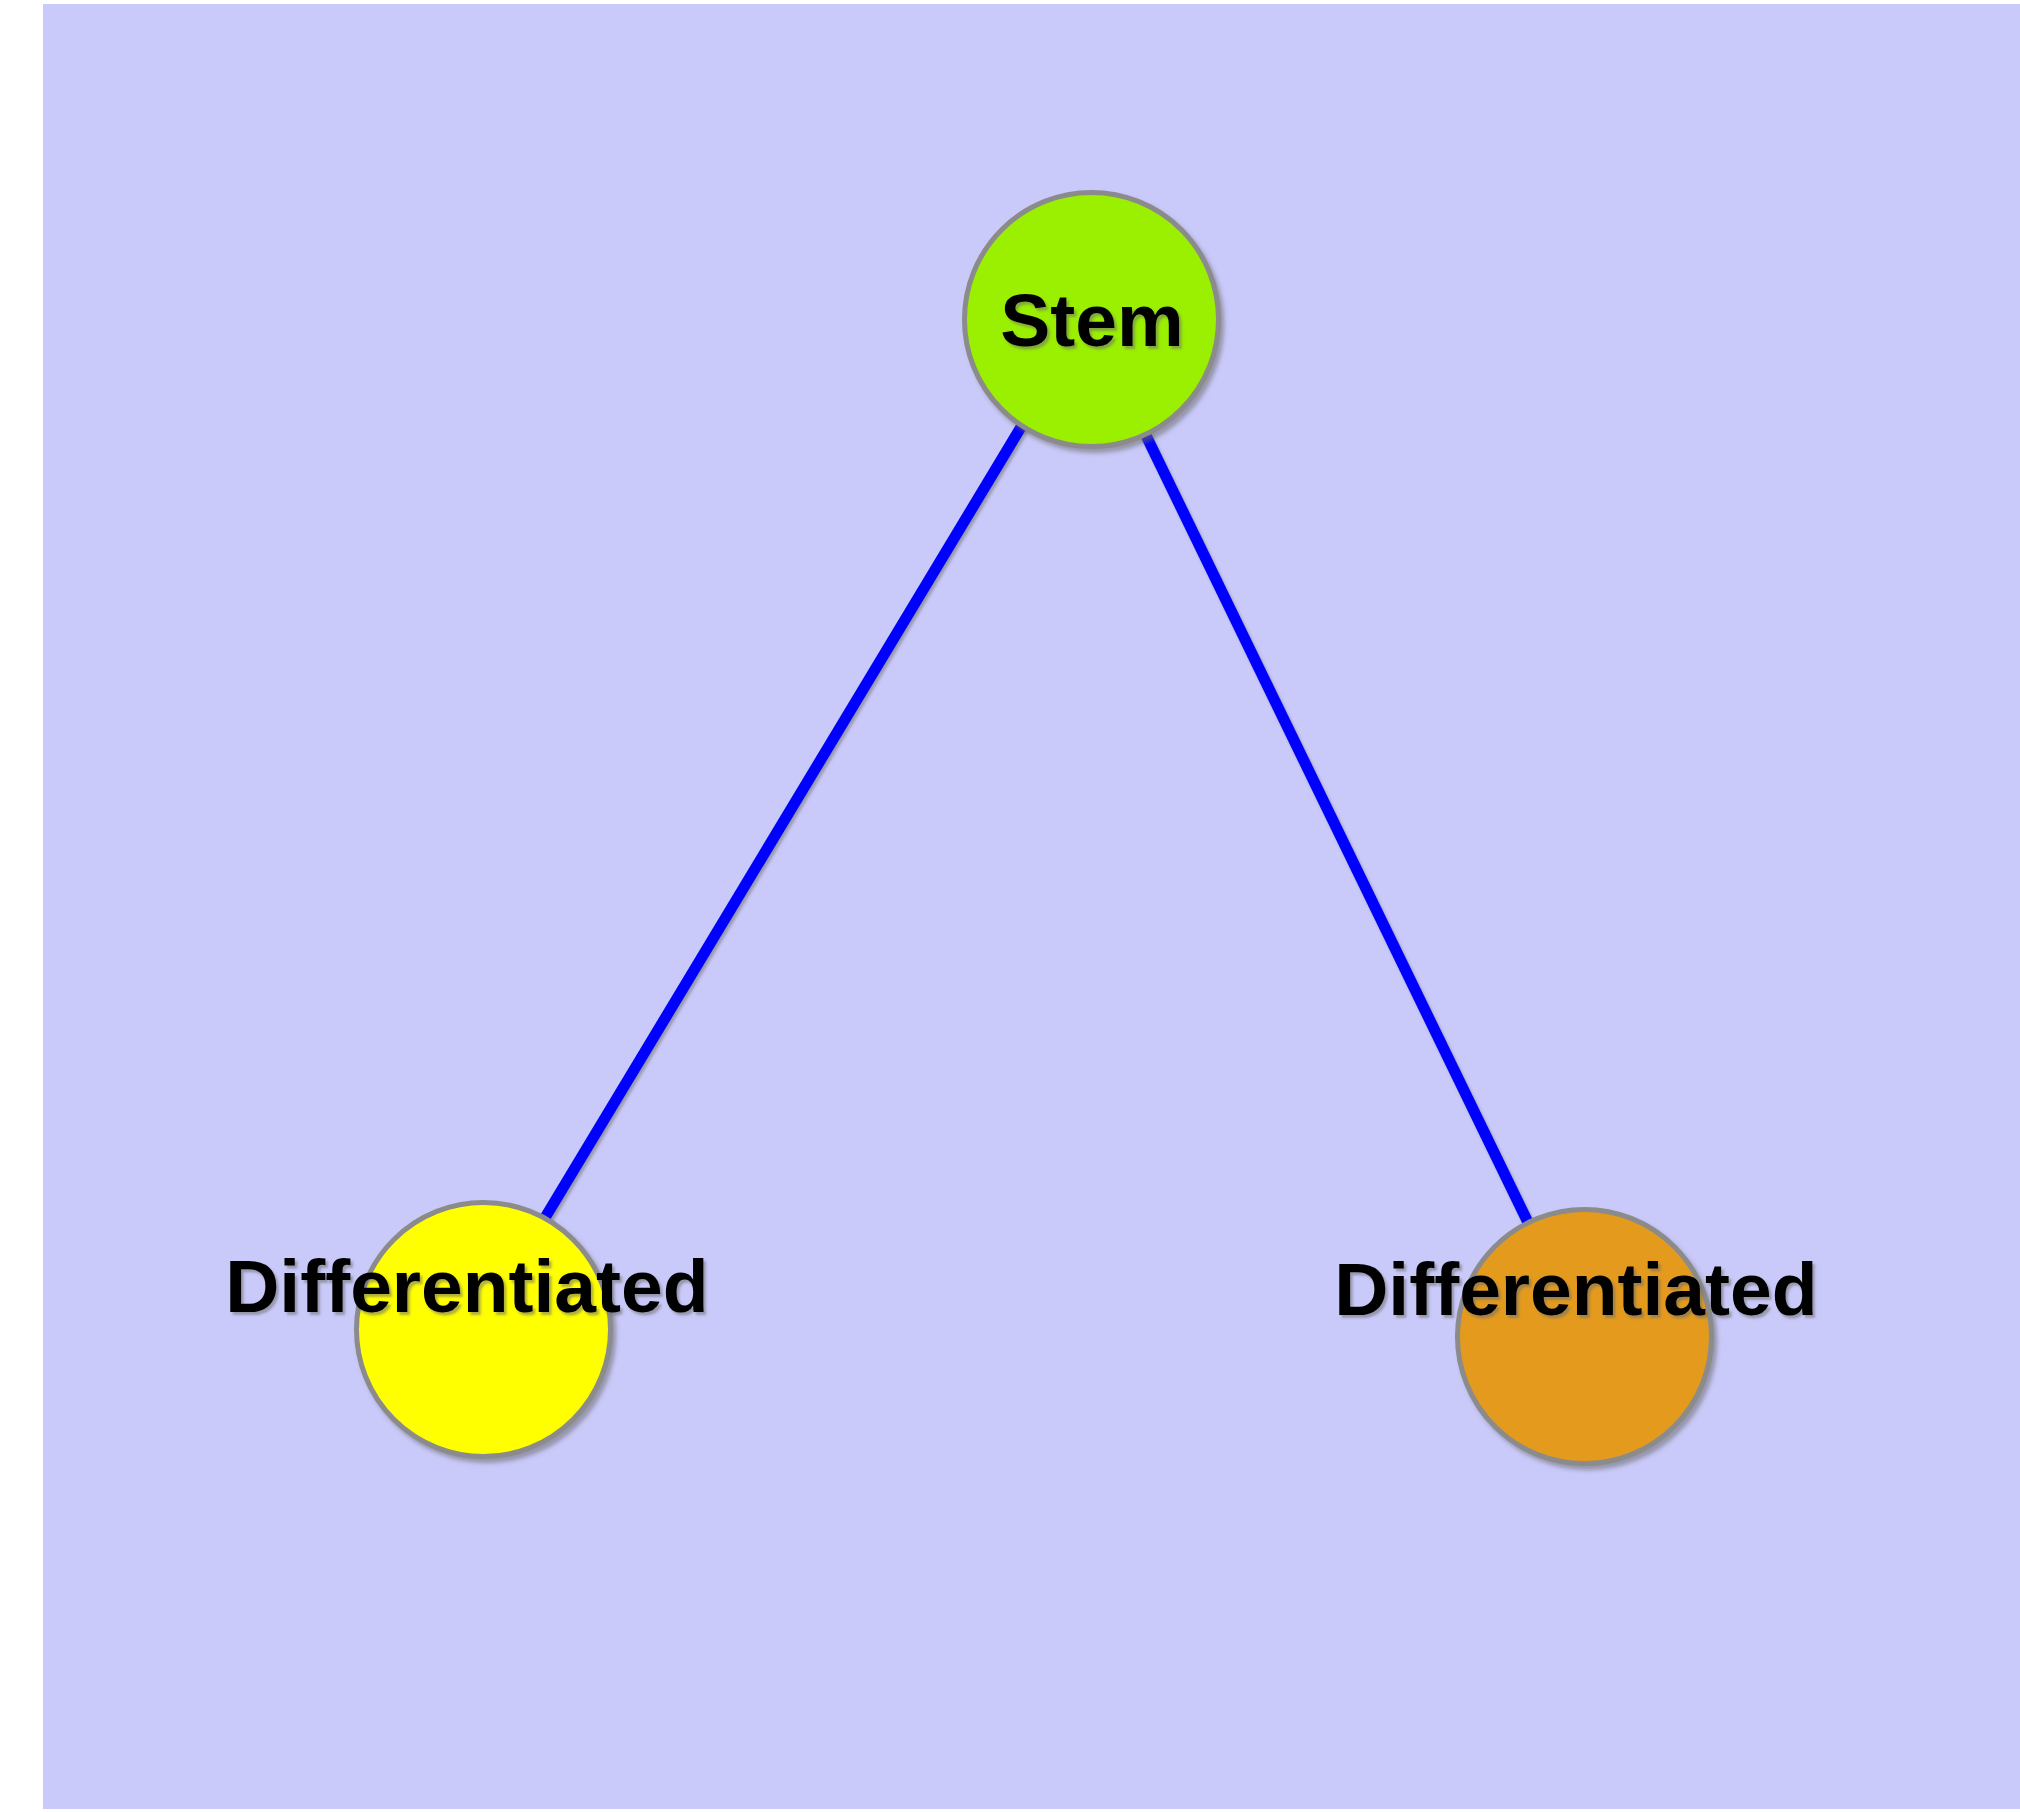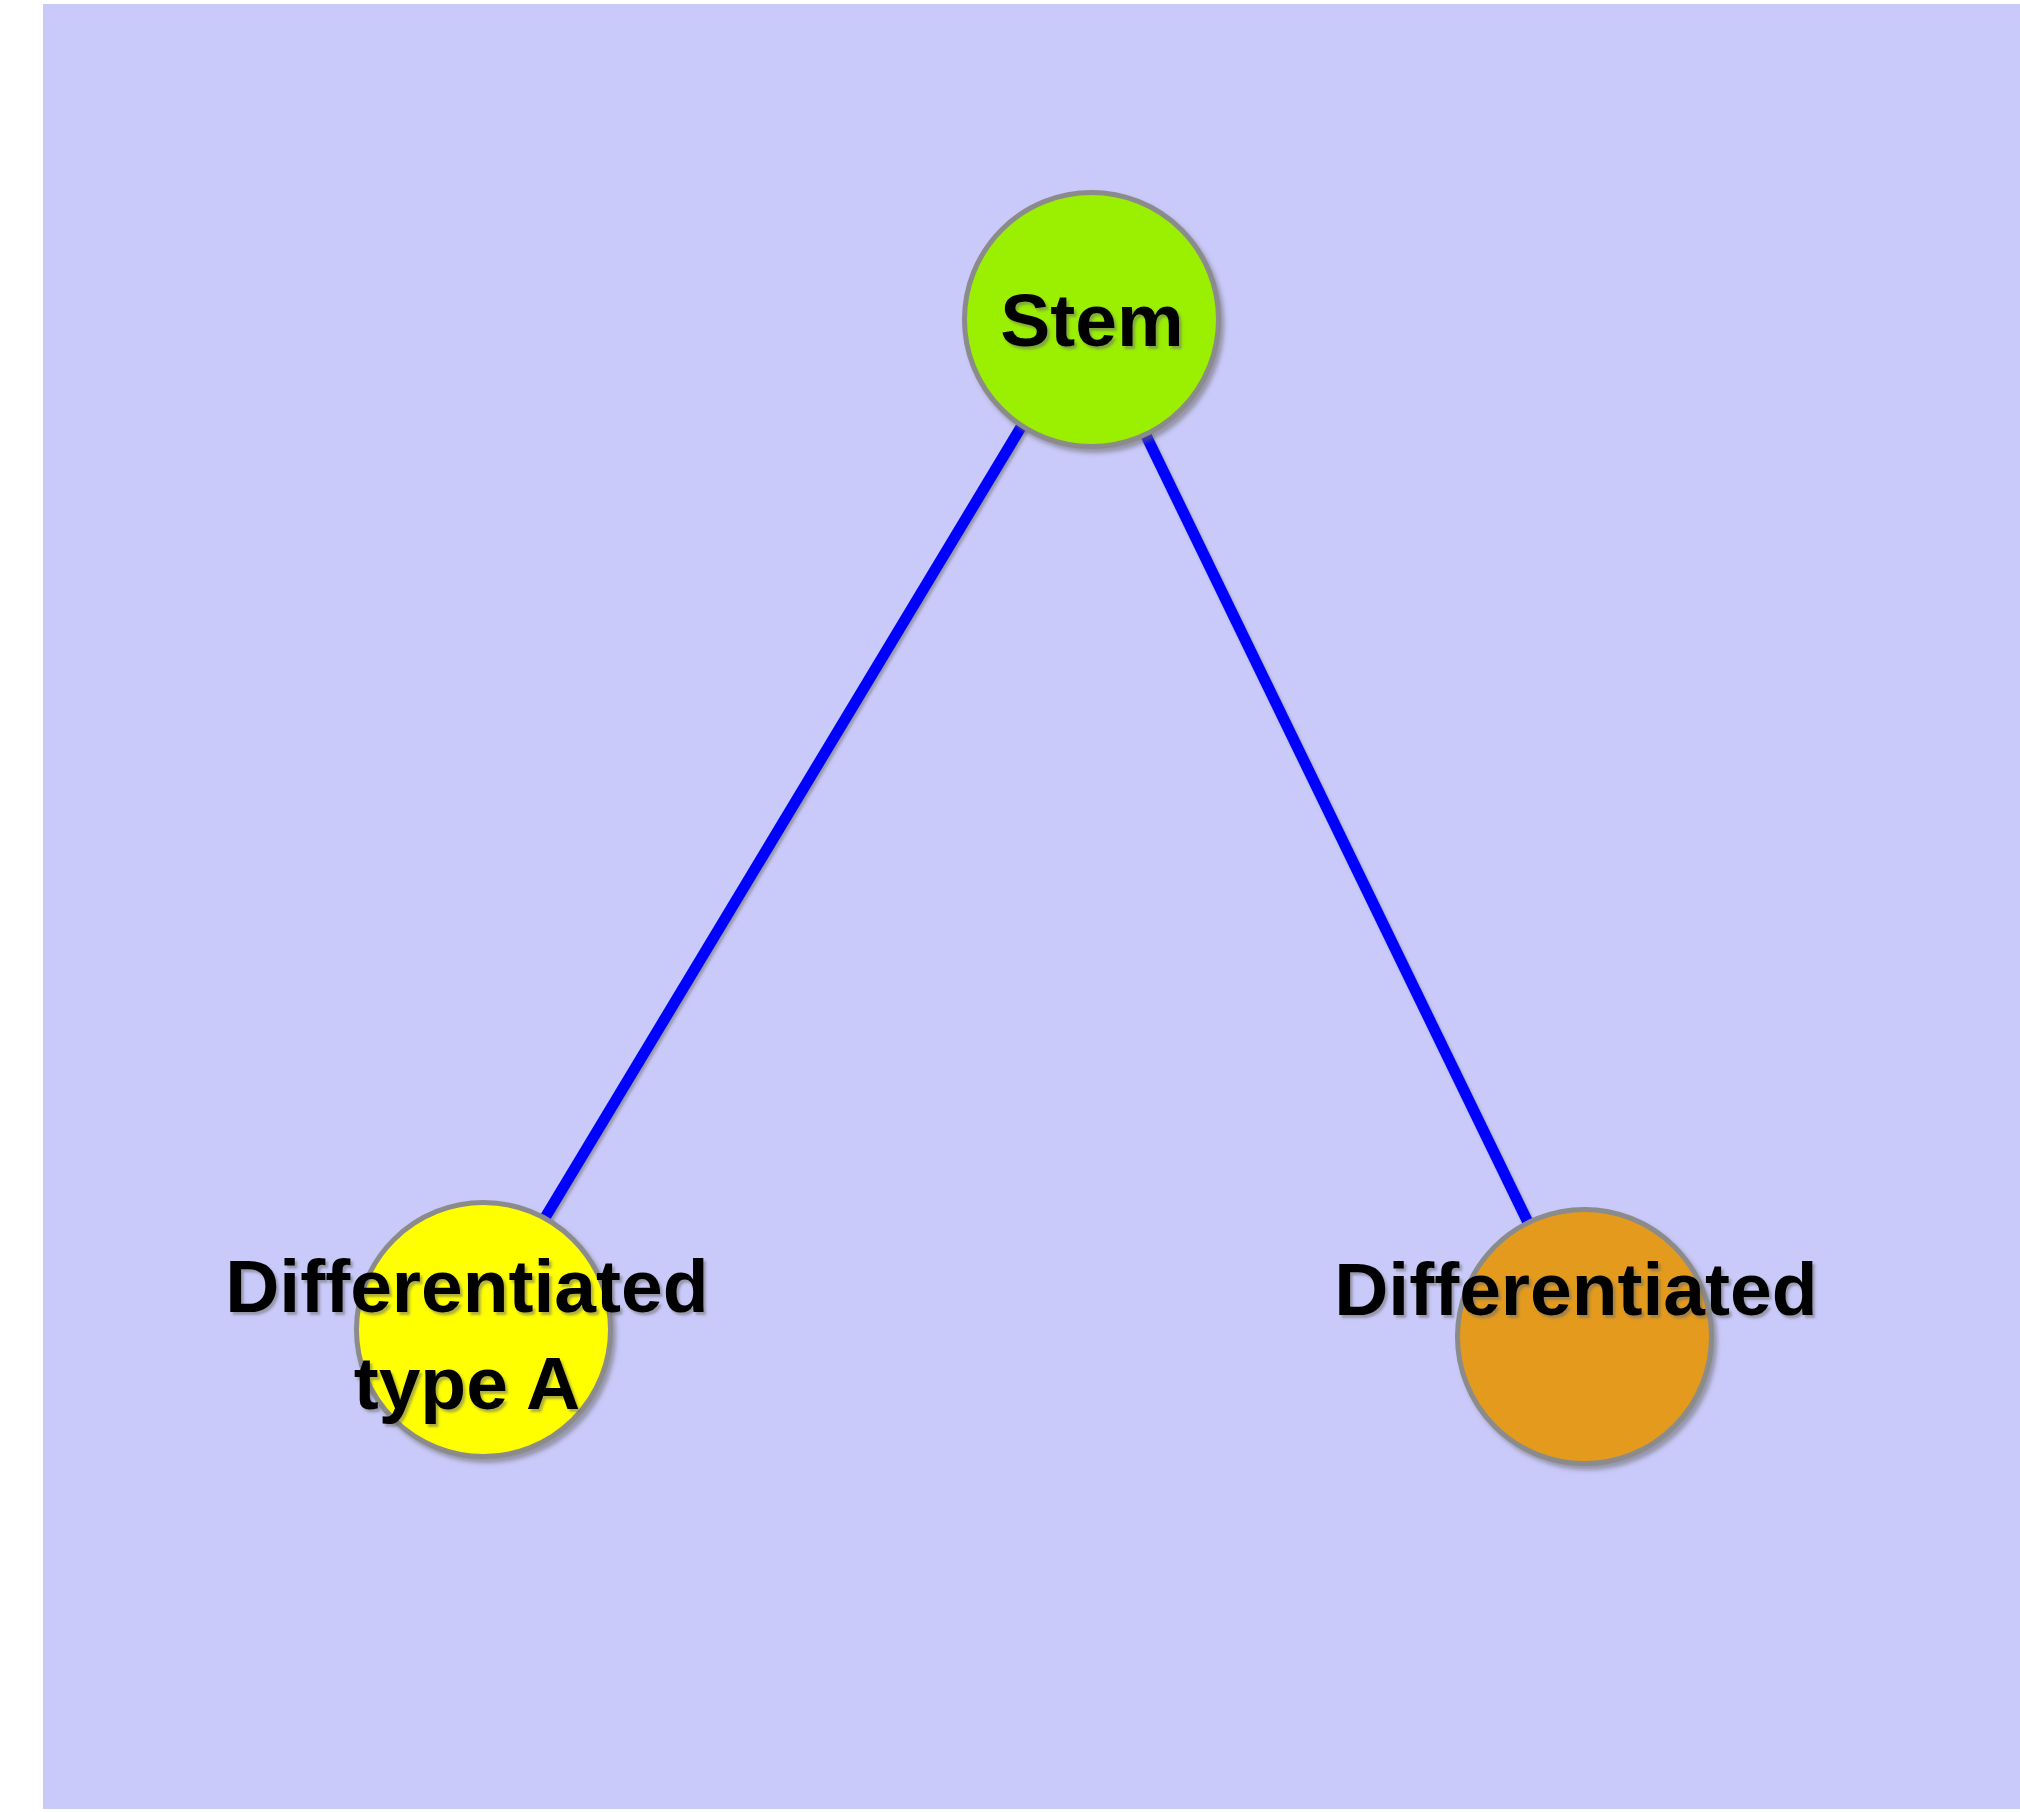--- a/index.html
+++ b/index.html
@@ -79,21 +79,20 @@
   <div class="node node-diff-a" style="background-color: rgb(255, 255, 0);"></div>
 
   <div class="node node-diff-b" style="background-color: rgb(228, 155, 29);"></div>
 
   <div class="node-label label-stem">
     <span>Stem</span>
   </div>
 
   <div class="node-label label-two-line label-diff-a">
     <div>Differentiated</div>
-    <div>type A</div>
   </div>
 
   <div class="node-label label-two-line label-diff-b">
     <div>Differentiated</div>
   </div>
 
 </div>
 
 
 </body></html>

